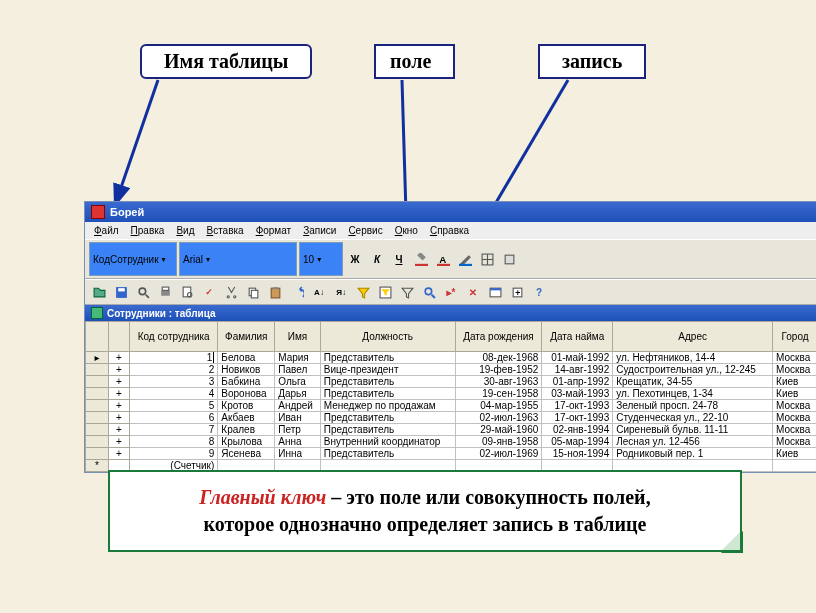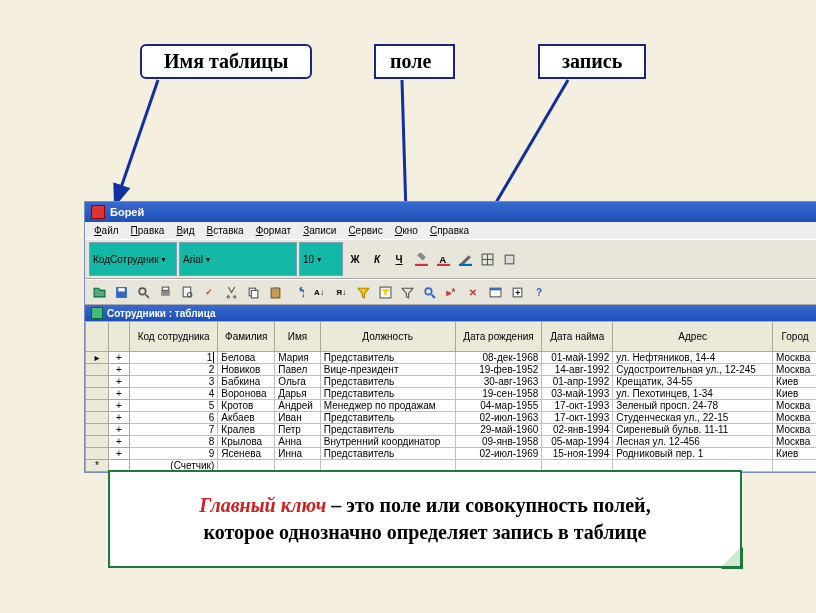--- a/index.html
+++ b/index.html
@@ -46,21 +46,21 @@
   .menubar {
     background:#eee; display:flex; gap:2px; padding:2px 4px; font-size:10px;
   }
   .menubar span { padding:1px 5px; cursor:default; }
   .menubar span u { text-decoration: underline; }
   .toolbar1, .toolbar2 {
     background:#e8e6da; display:flex; align-items:center; gap:2px;
     padding:2px 4px; border-top:1px solid #fff; border-bottom:1px solid #aaa;
     font-size:10px;
   }
-  .tb-combo { background:#14b8a6; border:1px solid #7f9db9; padding:8px 3px; font-size:10px; display:inline-flex; align-items:center; height:16px;}
+  .tb-combo { background:#3b82f6; border:1px solid #7f9db9; padding:8px 3px; font-size:10px; display:inline-flex; align-items:center; height:16px;}
   .tb-combo .arrow{ margin-left:3px; font-size:8px; color:#000;}
   .tb-btn { width:18px; height:18px; border:1px solid transparent; display:inline-flex; align-items:center; justify-content:center; font-size:10px; font-weight:bold;}
   .tb-btn svg{width:13px;height:13px;}
   .subtitle {
     background: linear-gradient(#3a6ad0, #1d50b8);
     color:#fff; font-weight:bold; font-size:10px; padding:2px 6px;
     display:flex; align-items:center; gap:4px;
   }
   .subtitle .sq { width:10px;height:10px;background:#4b7; border:1px solid #063;}
   .grid { width:100%; border-collapse:collapse; background:#fff; font-size:10px;}
@@ -70,21 +70,21 @@
   .exp{ width:12px; background:#ece9d8; text-align:center; border:1px solid #aca899 !important;}
   .grid td.num{ text-align:right;}
 
   .key-box {
     position: absolute;
     left: 108px;
     top: 470px;
     width: 602px;
     background: #fff;
     border: 2.5px solid #1a7a3a;
-    padding: 20px 14px;
+    padding: 12px 14px;
     font-family: "Times New Roman", serif;
     font-size: 20px;
     text-align: center;
     line-height: 1.35;
   }
   .key-box .term{ font-style: italic; font-weight:bold; color:#cc2222;}
   .key-box .rest{ font-weight:bold; color:#000;}
   .key-box .corner{
     position:absolute; right:-3px; bottom:-3px; width:0;height:0;
     border-left:22px solid transparent; border-bottom:22px solid #1a7a3a;
@@ -354,21 +354,21 @@
         </tr>
         <tr>
           <td class="rowmark"></td>
           <td class="exp">+</td>
           <td class="num">6</td>
           <td>Акбаев</td>
           <td>Иван</td>
           <td>Представитель</td>
           <td class="num">02-июл-1963</td>
           <td class="num">17-окт-1993</td>
-          <td>Студенческая ул., 22-15</td>
+          <td>Студенческая ул., 22-10</td>
           <td>Москва</td>
         </tr>
         <tr>
           <td class="rowmark"></td>
           <td class="exp">+</td>
           <td class="num">7</td>
           <td>Кралев</td>
           <td>Петр</td>
           <td>Представитель</td>
           <td class="num">29-май-1960</td>

